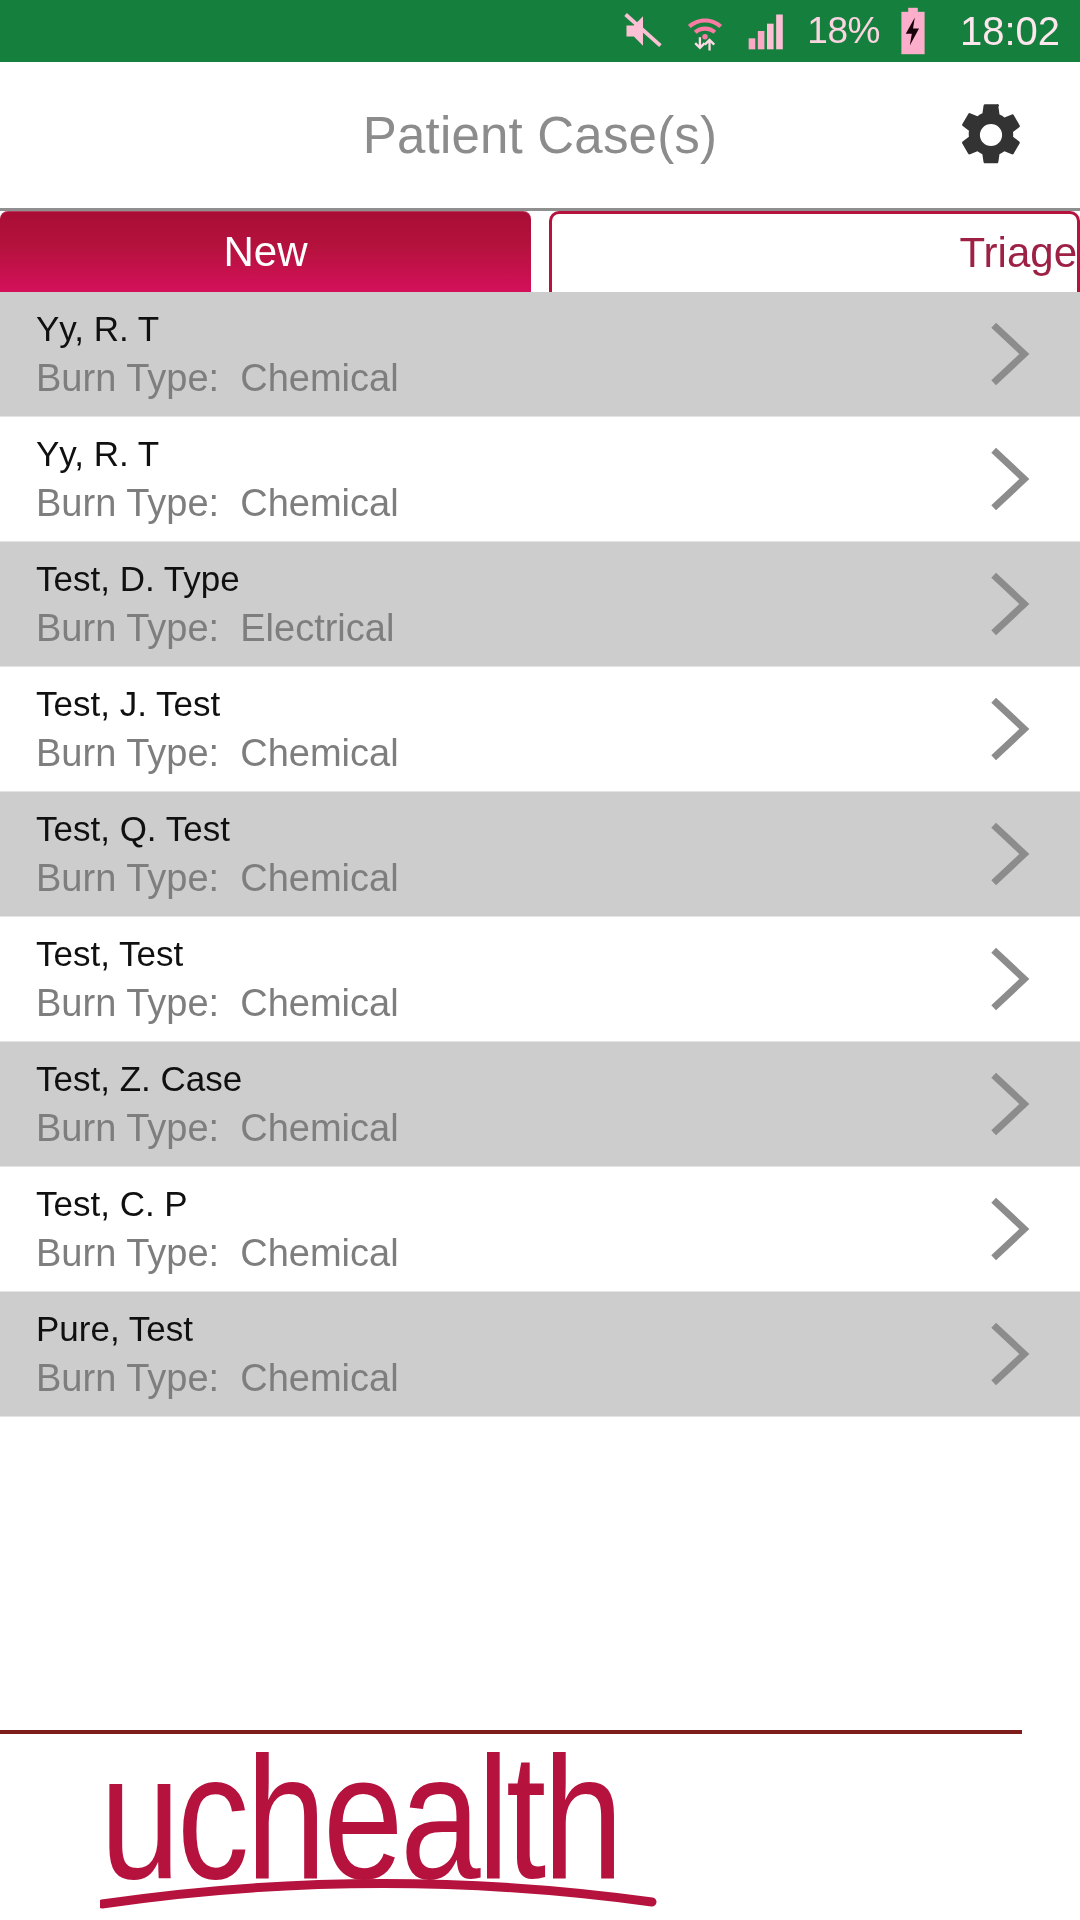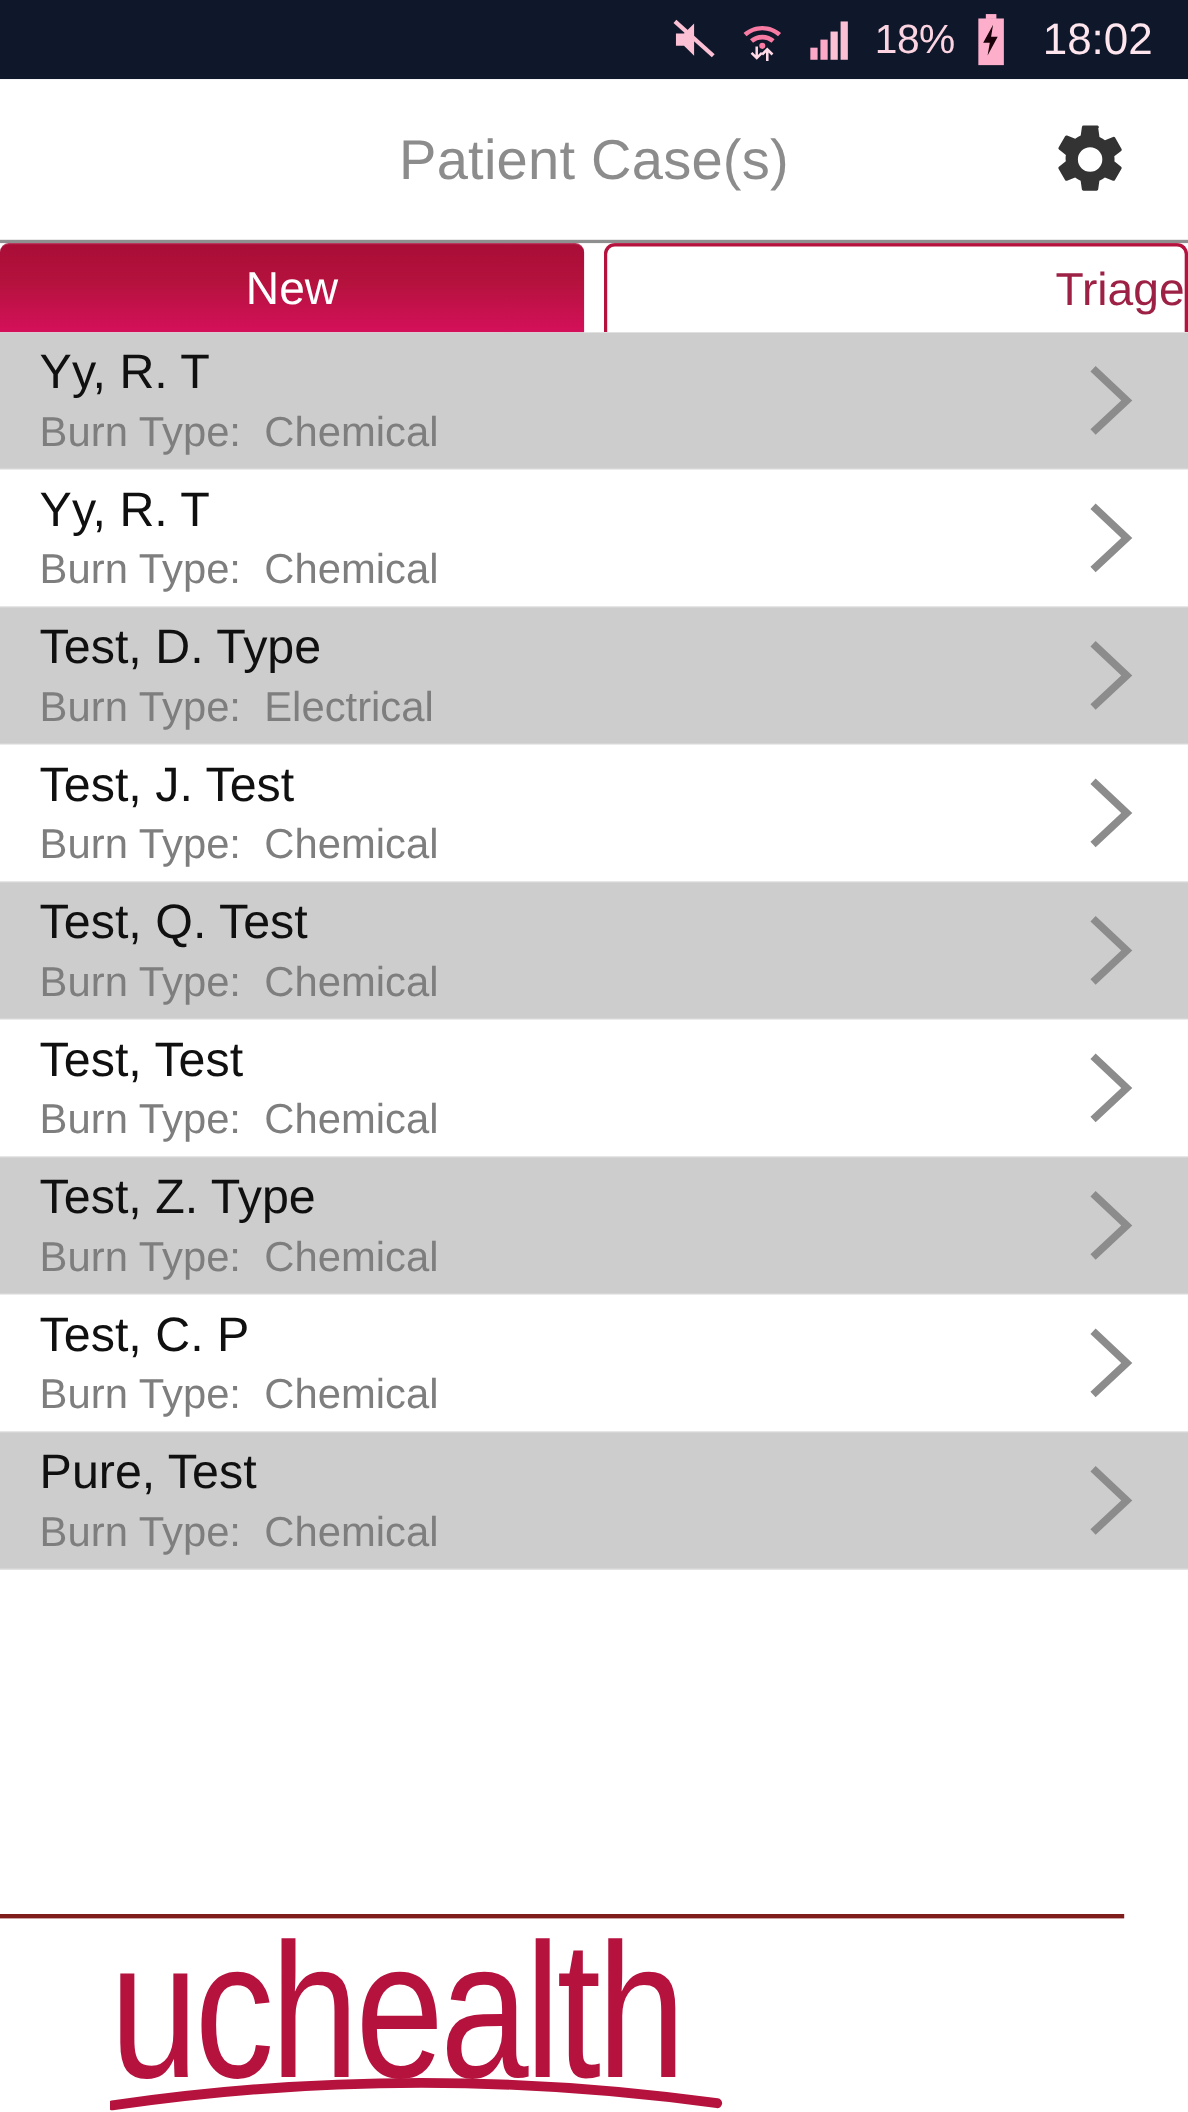--- a/index.html
+++ b/index.html
@@ -6,24 +6,24 @@
   html, body {
     width:1080px; height:1920px;
     background:#ffffff;
     font-family:"Liberation Sans", sans-serif;
     overflow:hidden;
   }
 
   
   .statusbar{
     position:relative;
-    height:72px; width:1080px;
-    background:#0f172a;
+    height:62px; width:1080px;
+    background:#15803d;
     display:flex; align-items:center; justify-content:flex-end;
-    padding-right:32px;
+    padding-right:20px;
   }
   .sb-icons{ display:flex; align-items:center; gap:18px; }
   .sb-ico{ display:block; }
   .sb-battpct{
     color:#fcd3e0; font-size:37px; letter-spacing:-0.5px;
     font-family:"Liberation Sans", sans-serif;
     margin-right:-2px;
   }
   .sb-time{
     color:#ffe6ee; font-size:40px; letter-spacing:0px;
@@ -89,21 +89,21 @@
   .row{
     position:relative;
     width:1080px; height:125px;
     display:flex; flex-direction:column; justify-content:center;
     padding-left:36px;
     border-bottom:1px solid #e4e4e4;
   }
   .row.alt{ background:#cdcdcd; }
   .row.plain{ background:#ffffff; }
   .row-name{
-    font-size:44px; color:#101010; font-weight:400;
+    font-size:35px; color:#101010; font-weight:400;
     line-height:1.0; margin-bottom:13px;
     letter-spacing:0px;
   }
   .row-sub{
     font-size:38px; color:#7e7e7e; font-weight:400;
     line-height:1.0;
     letter-spacing:0px;
   }
   .chev{
     position:absolute; right:48px; top:50%;
@@ -229,21 +229,21 @@
       </svg>
     </div>
     <div class="row plain">
       <div class="row-name">Test, Test</div>
       <div class="row-sub"><span>Burn Type:</span>&nbsp;&nbsp;<span>Chemical</span></div>
       <svg class="chev" viewBox="0 0 24 34">
         <path d="M4 2 L20 17 L4 32" stroke="#8c8c8c" stroke-width="3.6" fill="none"></path>
       </svg>
     </div>
     <div class="row alt">
-      <div class="row-name">Test, Z. Type</div>
+      <div class="row-name">Test, Z. Case</div>
       <div class="row-sub"><span>Burn Type:</span>&nbsp;&nbsp;<span>Chemical</span></div>
       <svg class="chev" viewBox="0 0 24 34">
         <path d="M4 2 L20 17 L4 32" stroke="#8c8c8c" stroke-width="3.6" fill="none"></path>
       </svg>
     </div>
     <div class="row plain">
       <div class="row-name">Test, C. P</div>
       <div class="row-sub"><span>Burn Type:</span>&nbsp;&nbsp;<span>Chemical</span></div>
       <svg class="chev" viewBox="0 0 24 34">
         <path d="M4 2 L20 17 L4 32" stroke="#8c8c8c" stroke-width="3.6" fill="none"></path>

